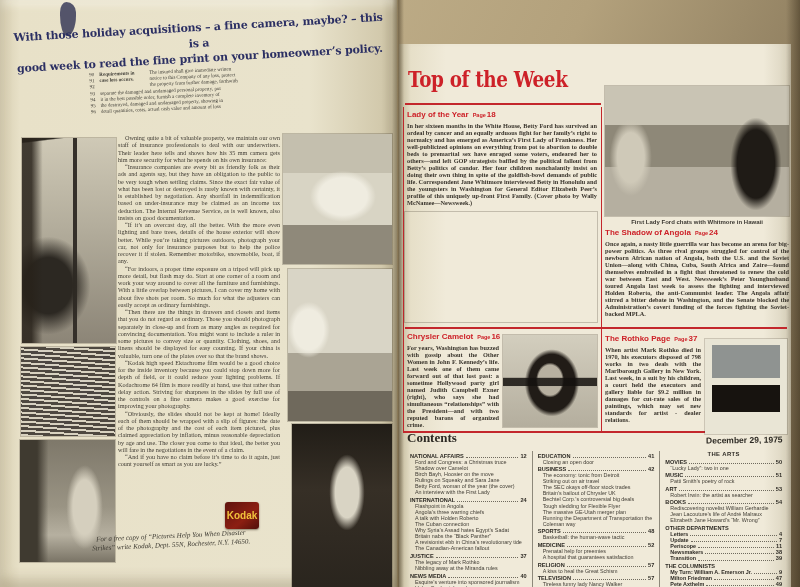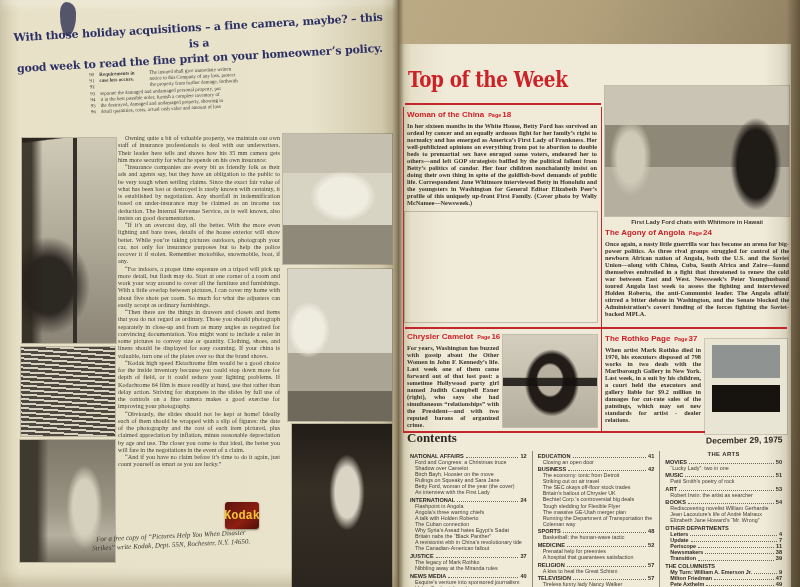--- a/index.html
+++ b/index.html
@@ -60,21 +60,21 @@
     background:
       radial-gradient(ellipse 26px 56px at 55% 42%,#d9d4c4 0 45%,rgba(217,212,196,0) 68%),
       linear-gradient(#211d17 0%,#362f26 40%,#2a251e 100%);}
   .adtext{position:absolute;left:118px;top:6px;width:162px;
     color:#403c34;font-size:6.2px;line-height:7.25px;text-align:justify;}
   .bp{margin:0;text-indent:7px;}
   .kodak{position:absolute;left:225px;top:374px;width:34px;height:27px;border-radius:3px;
     background:linear-gradient(140deg,#5f130e,#8c1f12 60%,#4f0f0a);
     display:flex;align-items:center;justify-content:center;
     box-shadow:0 1px 2px rgba(40,30,10,.5);}
-  .kodak span{color:#f0c23c;font-family:Liberation Mono, monospace;font-weight:bold;font-size:12px;}
+  .kodak span{color:#f0c23c;font-family:Liberation Sans, sans-serif;font-weight:bold;font-size:10px;}
   .adfooter{position:absolute;left:52px;top:404px;width:238px;text-align:center;
     transform:rotate(-2.6deg);font-style:italic;font-size:7px;line-height:9px;color:#3c3931;}
 
   
   .totw{position:absolute;left:9px;top:22px;color:#cd2128;
     font-family:"DejaVu Serif",serif;font-weight:bold;font-size:20px;
     transform:scaleX(.92) scaleY(1.08);transform-origin:left top;letter-spacing:-.4px;}
   .redrule{position:absolute;background:#c3272c;}
   .r-title{left:6px;top:59px;width:196px;height:2px;}
   .r-vleft{left:4px;top:63px;width:1px;height:324px;}
@@ -205,36 +205,36 @@
 
   <div class="page pageR">
     <div class="totw">Top of the Week</div>
     <div class="redrule r-title"></div>
     <div class="redrule r-vleft"></div>
     <div class="redrule r-vcenter"></div>
     <div class="redrule r-mid"></div>
     <div class="redrule r-contents"></div>
 
     <div class="seclabel" style="left:8px;top:66px">
-      <span>Woman of the China</span><span class="pgw">Page</span><span class="pgn">18</span>
+      <span>Lady of the Year</span><span class="pgw">Page</span><span class="pgn">18</span>
     </div>
     <div class="secbody" style="left:8px;top:78px;width:190px">In her sixteen months in the White House, Betty Ford has survived an ordeal by cancer and an equally arduous fight for her family’s right to normalcy and has emerged as America’s First Lady of Frankness. Her well-publicized opinions on everything from pot to abortion to double beds to premarital sex have enraged some voters, endeared her to others—and left GOP strategists baffled by the political fallout from Betty’s politics of candor. Her four children nonchalantly insist on doing their own thing in spite of the goldfish-bowl demands of public life. Correspondent Jane Whitmore interviewed Betty in Honolulu and the youngsters in Washington for General Editor Elizabeth Peer’s profile of this uniquely up-front First Family. (Cover photo by Wally McNamee—Newsweek.)</div>
     <div class="photo phSoldiers"></div>
 
     <div class="seclabel" style="left:8px;top:288px">
       <span>Chrysler Camelot</span><span class="pgw">Page</span><span class="pgn">16</span>
     </div>
     <div class="secbody" style="left:8px;top:300px;width:92px">For years, Washington has buzzed with gossip about the Other Women in John F. Kennedy’s life. Last week one of them came forward out of that lost past: a sometime Hollywood party girl named Judith Campbell Exner (right), who says she had simultaneous “relationships” with the President—and with two reputed barons of organized crime.</div>
     <div class="photo phExner"></div>
 
     <div class="photo phFord"></div>
     <div class="fordcap">First Lady Ford chats with Whitmore in Hawaii</div>
 
     <div class="seclabel" style="left:206px;top:184px">
-      <span>The Agony of Angola</span><span class="pgw">Page</span><span class="pgn">24</span>
+      <span>The Shadow of Angola</span><span class="pgw">Page</span><span class="pgn">24</span>
     </div>
     <div class="secbody" style="left:206px;top:196px;width:184px">Once again, a nasty little guerrilla war has become an arena for big-power politics. As three rival groups struggled for control of the newborn African nation of Angola, both the U.S. and the Soviet Union—along with China, Cuba, South Africa and Zaire—found themselves embroiled in a fight that threatened to renew the cold war between East and West. Newsweek’s Peter Younghusband toured Angola last week to assess the fighting and interviewed Holden Roberto, the anti-Communist leader. The Angola affair stirred a bitter debate in Washington, and the Senate blocked the Administration’s covert funding of the forces fighting the Soviet-backed MPLA.</div>
 
     <div class="seclabel" style="left:206px;top:290px">
       <span>The Rothko Page</span><span class="pgw">Page</span><span class="pgn">37</span>
     </div>
     <div class="secbody" style="left:206px;top:302px;width:96px">When artist Mark Rothko died in 1970, his executors disposed of 798 works in two deals with the Marlborough Gallery in New York. Last week, in a suit by his children, a court held the executors and gallery liable for $9.2 million in damages for cut-rate sales of the paintings, which may set new standards for artist - dealer relations.</div>
     <div class="rothko">
       <div class="r-top"></div>
       <div class="r-bot"></div>

